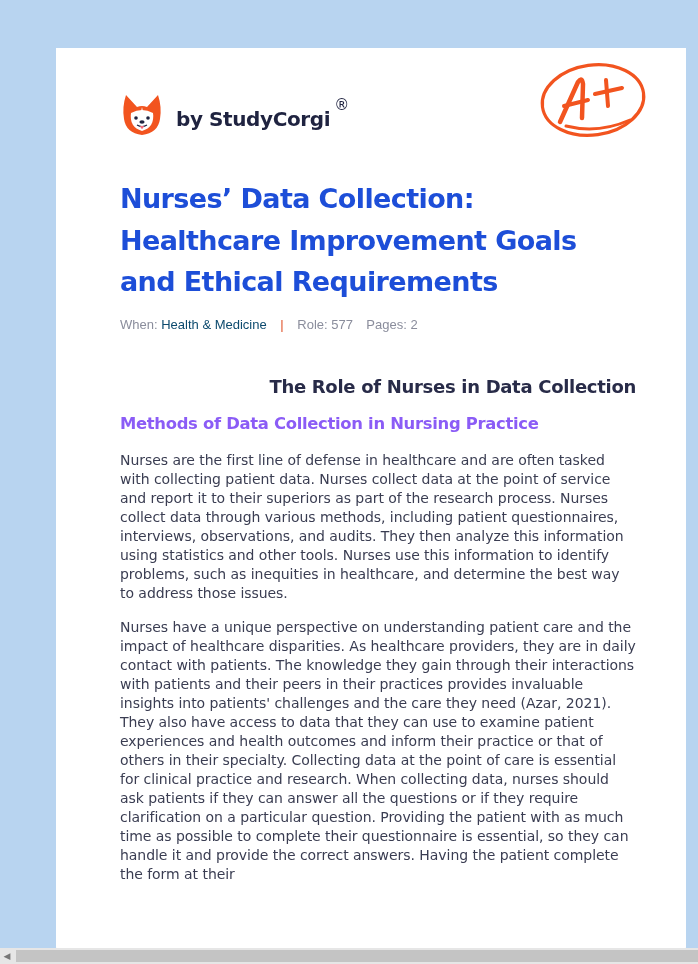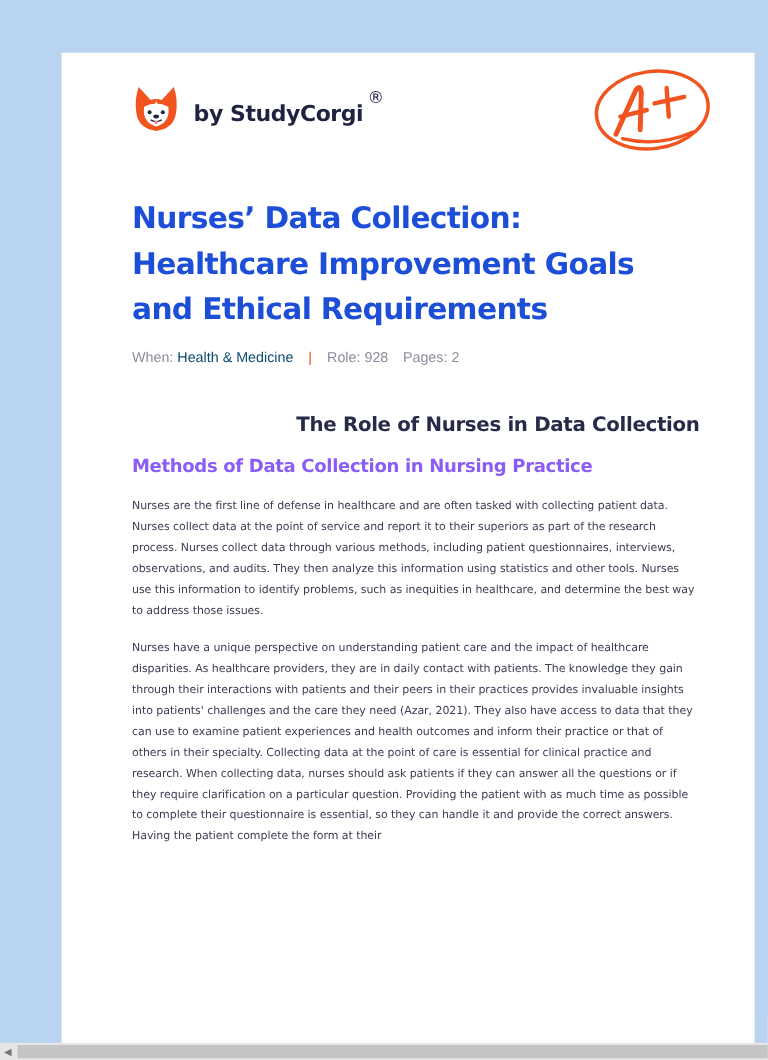--- a/index.html
+++ b/index.html
@@ -5,21 +5,21 @@
   html, body { margin:0; padding:0; }
   body {
     width:698px; height:964px; overflow:hidden; position:relative;
     background:#b8d4f0;
     font-family:"Liberation Sans", sans-serif;
   }
   .page {
     position:absolute; left:56px; top:48px; width:630px; height:905px;
     background:#ffffff; border-radius:0 0 6px 6px; overflow:hidden;
   }
-  .logo { position:absolute; left:66px; top:28px; height:46px; display:flex; align-items:center;justify-content:center; }
+  .logo { position:absolute; left:66px; top:44px; height:46px; display:flex; align-items:center;justify-content:center; }
   .logo svg { display:block; }
   .logo-text {
     font-family:"DejaVu Sans", sans-serif; font-weight:bold; font-size:20px;
     color:#1f2340; margin-left:14px; margin-top:8px; letter-spacing:-0.4px;
   }
   .logo-reg { font-family:"DejaVu Sans", sans-serif; font-size:15px; color:#1f2340; position:relative; top:-10px; margin-left:4px; }
   .grade { position:absolute; left:482px; top:12px; }
   .content { position:absolute; left:64px; top:130px; width:516px; color:#2a2d45; }
   h1 {
     margin:0; font-family:"DejaVu Sans", sans-serif; font-weight:bold;
@@ -31,21 +31,21 @@
   .meta .gap { display:inline-block; width:6px; }
   h2 {
     margin:0; font-family:"DejaVu Sans", sans-serif; font-weight:bold;
     font-size:18px; line-height:24px; color:#282b48; letter-spacing:-0.3px;
   }
   h3 {
     margin:0; font-family:"DejaVu Sans", sans-serif; font-weight:bold;
     font-size:16.4px; line-height:24px; color:#8b5cf6; letter-spacing:-0.3px;
   }
   p {
-    margin:0; font-family:"DejaVu Sans", sans-serif; font-size:10px;
+    margin:0; font-family:"DejaVu Sans", sans-serif; font-size:14px;
     line-height:19px; color:#3a3d52; letter-spacing:-0.05px;
   }
   .hscroll {
     position:absolute; left:0; top:948px; width:698px; height:16px; background:#e6e6e6;
   }
   .hscroll .arrow { position:absolute; left:2px; top:2px; width:10px; height:12px; color:#777; font-size:9px; line-height:12px; text-align:center; }
   .hscroll .thumb { position:absolute; left:16px; top:2px; width:682px; height:12px; background:#c4c4c4; }
 </style>
 </head>
 <body>
@@ -79,21 +79,21 @@
   </div>
 
   <div class="content">
     <h1>Nurses’ Data Collection: Healthcare Improvement Goals and Ethical Requirements</h1>
 
     <div class="meta">
       <span>When:</span>
       <span class="val">Health &amp; Medicine</span>
       <span class="sep">|</span>
       <span>Role:</span>
-      <span>928</span>
+      <span>577</span>
       <span class="gap"></span>
       <span>Pages:</span>
       <span>2</span>
     </div>
 
     <h2 style="margin-top:40px;text-align:right;">The Role of Nurses in Data Collection</h2>
     <h3 style="margin-top:13px;">Methods of Data Collection in Nursing Practice</h3>
     <p style="margin-top:15px;">Nurses are the first line of defense in healthcare and are often tasked with collecting patient data. Nurses collect data at the point of service and report it to their superiors as part of the research process. Nurses collect data through various methods, including patient questionnaires, interviews, observations, and audits. They then analyze this information using statistics and other tools. Nurses use this information to identify problems, such as inequities in healthcare, and determine the best way to address those issues.</p>
     <p style="margin-top:15px;">Nurses have a unique perspective on understanding patient care and the impact of healthcare disparities. As healthcare providers, they are in daily contact with patients. The knowledge they gain through their interactions with patients and their peers in their practices provides invaluable insights into patients' challenges and the care they need (Azar, 2021). They also have access to data that they can use to examine patient experiences and health outcomes and inform their practice or that of others in their specialty. Collecting data at the point of care is essential for clinical practice and research. When collecting data, nurses should ask patients if they can answer all the questions or if they require clarification on a particular question. Providing the patient with as much time as possible to complete their questionnaire is essential, so they can handle it and provide the correct answers. Having the patient complete the form at their</p>
   </div>

